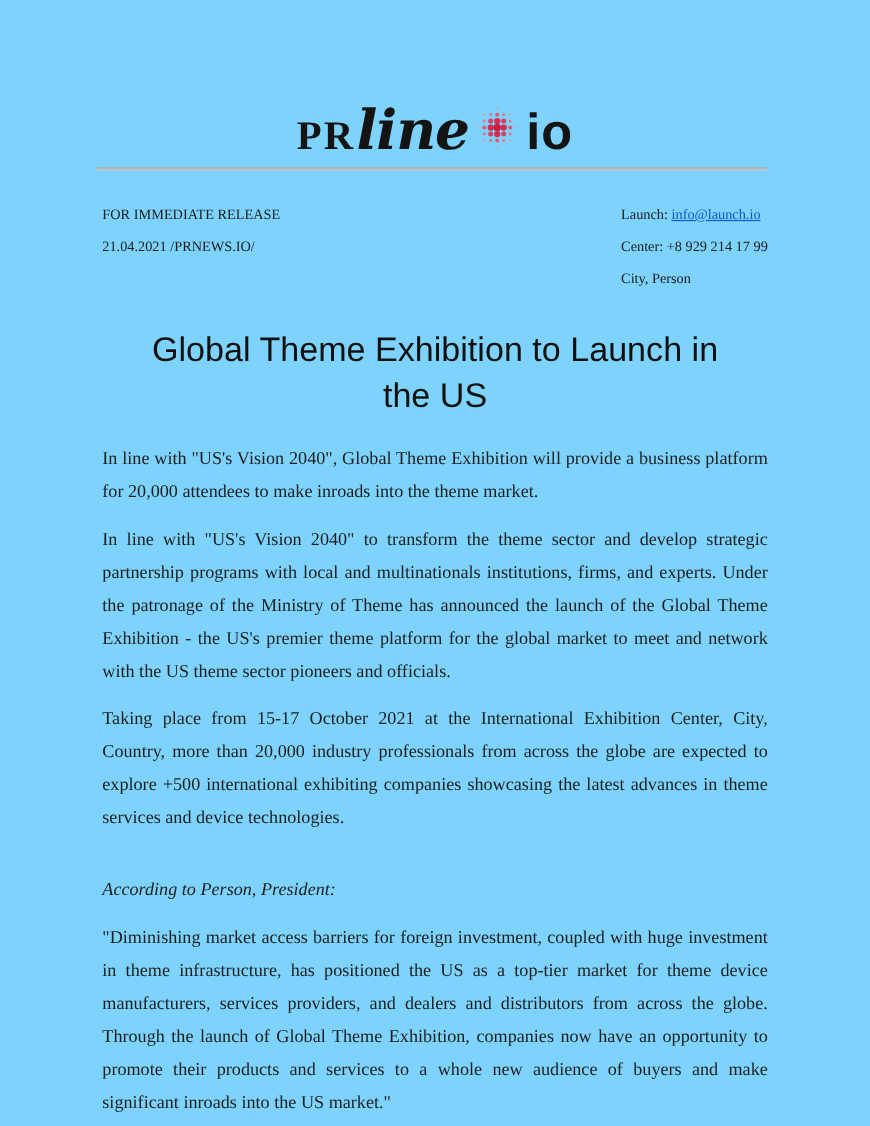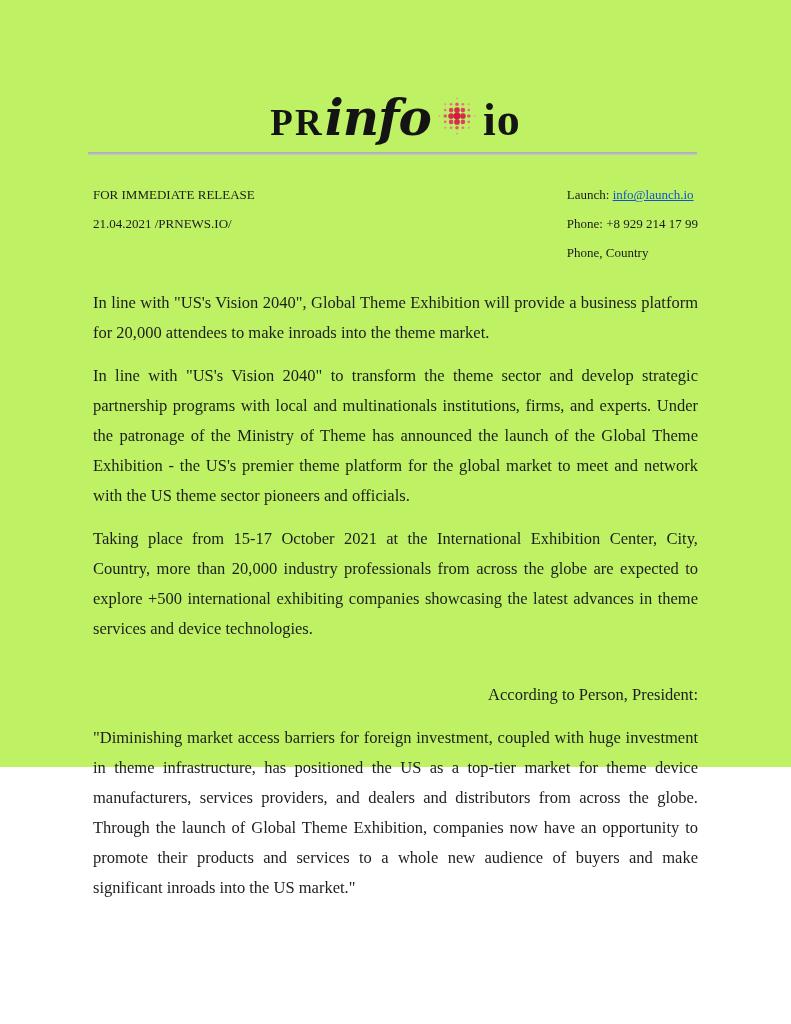--- a/index.html
+++ b/index.html
@@ -3,39 +3,39 @@
 <meta charset="utf-8">
 <style>
   * { box-sizing: border-box; }
   html, body { margin: 0; padding: 0; background: #ffffff; }
   body {
     width: 791px; height: 1024px;
     font-family: "Liberation Serif", serif;
     color: #1d1d1d;
     overflow: hidden;
   }
-  .page { position: relative; width: 791px; height: 767px; background: #bef264; }
+  .page { position: relative; width: 791px; height: 1024px; background: #7dd3fc; }
 
   
   .logo-row {
     display: flex; justify-content: center; align-items: baseline;
     padding-top: 88px;
   }
   .logo-pr {
     font-family: "Liberation Serif", serif;
     font-size: 37px; font-weight: 600; letter-spacing: 2px; color: #141414;
   }
   .logo-news {
     font-family: "DejaVu Serif", serif;
     font-style: italic; font-weight: 700;
     font-size: 50px; color: #141414; letter-spacing: -1px; margin-left: 1px;
   }
   .logo-dots { margin: 0 7px; }
   .logo-io {
-    font-family: Liberation Serif, serif;
+    font-family: Liberation Sans, sans-serif;
     font-size: 46px; font-weight: 600; color: #141414; letter-spacing: 1px;
   }
 
   
   .header-rule {
     margin: 5px 94px 0 88px;
     height: 3px;
     background: linear-gradient(#a8abad, #c6c9cb);
   }
 
@@ -56,30 +56,30 @@
     text-align: center; color: #111;
   }
 
   
   .article-body { margin: 21px 93px 0 93px; }
   .article-body p {
     margin: 0 0 13px 0;
     font-size: 16.5px; line-height: 30px;
     text-align: justify; color: #1d1d1d;
   }
-  .article-body p.attribution { text-align: right; margin-top: 36px; }
+  .article-body p.attribution { font-style: italic; text-align: left; margin-top: 36px; }
 </style>
 </head>
 <body>
 
 <div class="page">
 
   <div class="logo-row">
     <span class="logo-pr">PR</span>
-      <span class="logo-news">info</span>
+      <span class="logo-news">line</span>
     <svg class="logo-dots" width="38" height="38" viewBox="0 0 40 40" aria-hidden="true">
       <circle cx="20" cy="20" r="3.6" fill="#cc1f3f"></circle>
       <circle cx="26.2" cy="20" r="3.0" fill="#d62a4c"></circle>
       <circle cx="13.8" cy="20" r="3.0" fill="#d62a4c"></circle>
       <circle cx="20" cy="26.2" r="3.0" fill="#d62a4c"></circle>
       <circle cx="20" cy="13.8" r="3.0" fill="#d62a4c"></circle>
       <circle cx="26.2" cy="26.2" r="2.4" fill="#dd3f60"></circle>
       <circle cx="26.2" cy="13.8" r="2.4" fill="#dd3f60"></circle>
       <circle cx="13.8" cy="26.2" r="2.4" fill="#dd3f60"></circle>
       <circle cx="13.8" cy="13.8" r="2.4" fill="#dd3f60"></circle>
@@ -110,26 +110,30 @@
   <div class="header-rule"></div>
 
   <div class="info-row">
     <div class="info-left">
       <p>FOR IMMEDIATE RELEASE</p>
       <p>21.04.2021 /PRNEWS.IO/</p>
     </div>
     <div class="info-right">
       <p><span>Launch:</span>
         <a href="#" class="email-link" style="color:#1155cc">info@launch.io</a></p>
-      <p><span>Phone:</span>
+      <p><span>Center:</span>
         <span>+8 929 214 17 99</span></p>
-      <p>Phone, Country</p>
+      <p>City, Person</p>
     </div>
   </div>
 
+  <h1 class="headline">
+    <div>Global Theme Exhibition to Launch in</div>
+    <div>the US</div>
+  </h1>
 
   <div class="article-body">
     <p>In line with "US's Vision 2040", Global Theme Exhibition will provide a business platform for 20,000 attendees to make inroads into the theme market.</p>
     <p>In line with "US's Vision 2040" to transform the theme sector and develop strategic partnership programs with local and multinationals institutions, firms, and experts. Under the patronage of the Ministry of Theme has announced the launch of the Global Theme Exhibition - the US's premier theme platform for the global market to meet and network with the US theme sector pioneers and officials.</p>
     <p>Taking place from 15-17 October 2021 at the International Exhibition Center, City, Country, more than 20,000 industry professionals from across the globe are expected to explore +500 international exhibiting companies showcasing the latest advances in theme services and device technologies.</p>
     <p class="attribution">According to Person, President:</p>
     <p>"Diminishing market access barriers for foreign investment, coupled with huge investment in theme infrastructure, has positioned the US as a top-tier market for theme device manufacturers, services providers, and dealers and distributors from across the globe. Through the launch of Global Theme Exhibition, companies now have an opportunity to promote their products and services to a whole new audience of buyers and make significant inroads into the US market."</p>
   </div>
 
 </div>

